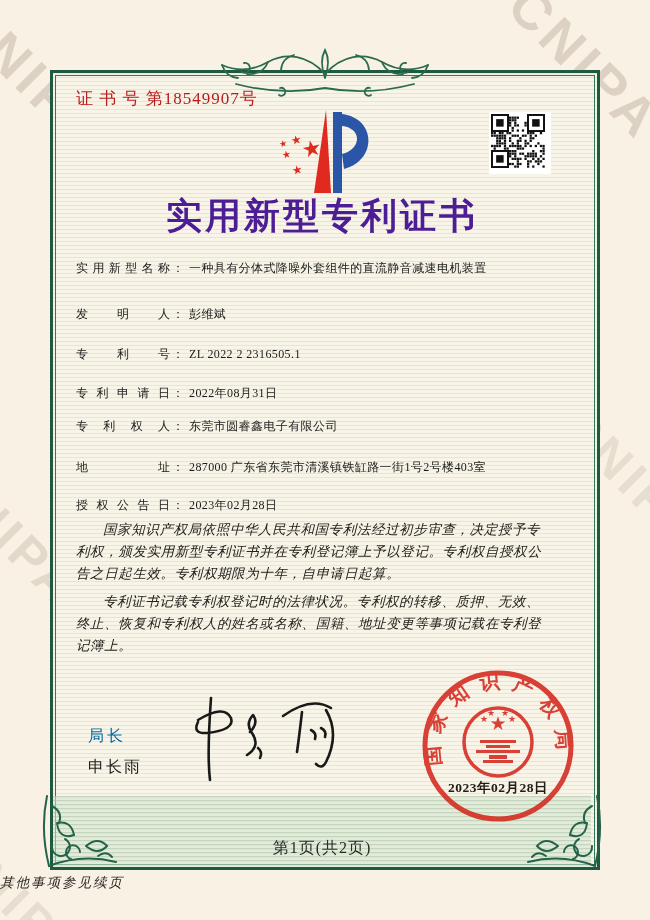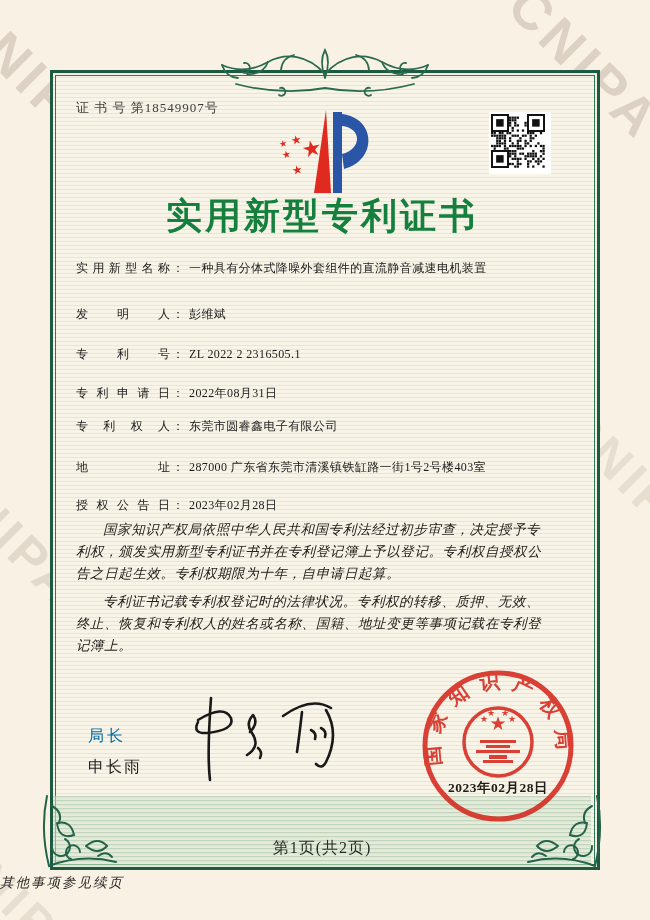--- a/index.html
+++ b/index.html
@@ -14,25 +14,25 @@
          border:3px solid #1d5a41;
          background:
            repeating-linear-gradient(180deg, rgba(151,185,152,.22) 0 1px, rgba(0,0,0,0) 1px 4px),
            #f8f4e7;}
   #frame .inner{position:absolute;left:2px;top:2px;right:2px;bottom:2px;border:1px solid #2e7a58;}
   #footband{position:absolute;left:53px;top:796px;width:538px;height:71px;
             background:repeating-linear-gradient(180deg, rgba(140,180,142,.38) 0 1px, rgba(0,0,0,0) 1px 4px),
             rgba(214,228,207,.55);}
   .orn{position:absolute;pointer-events:none;}
   
-  #certno{position:absolute;left:76px;top:99px;font-size:13px;letter-spacing:1px;color:#404040;}
+  #certno{position:absolute;left:76px;top:87px;font-size:17px;letter-spacing:1px;color:#b91c1c;}
   #logo{position:absolute;left:272px;top:104px;}
   #qr{position:absolute;left:489px;top:112px;width:58px;height:58px;background:#fff;padding:2px;}
   #title{position:absolute;left:50px;top:192px;width:544px;text-align:center;
-         font-size:36px;font-weight:bold;letter-spacing:3px;color:#15803d;}
+         font-size:36px;font-weight:bold;letter-spacing:3px;color:#4c1d95;}
   
   .row{position:absolute;left:76px;font-size:12px;white-space:nowrap;color:#1b1b1b;}
   .lbl{display:inline-block;width:94px;text-align:justify;text-align-last:justify;vertical-align:bottom;}
   .colon{padding:0 5px 0 2px;}
   .val{letter-spacing:.4px;}
   .pair2{position:absolute;left:246px;top:0;}
   
   #body{position:absolute;left:76px;top:519px;width:474px;font-size:13.5px;line-height:22px;
         font-style:italic;color:#24211e;letter-spacing:.6px;}
   #body p{margin:0 0 6px;text-indent:2em;}

